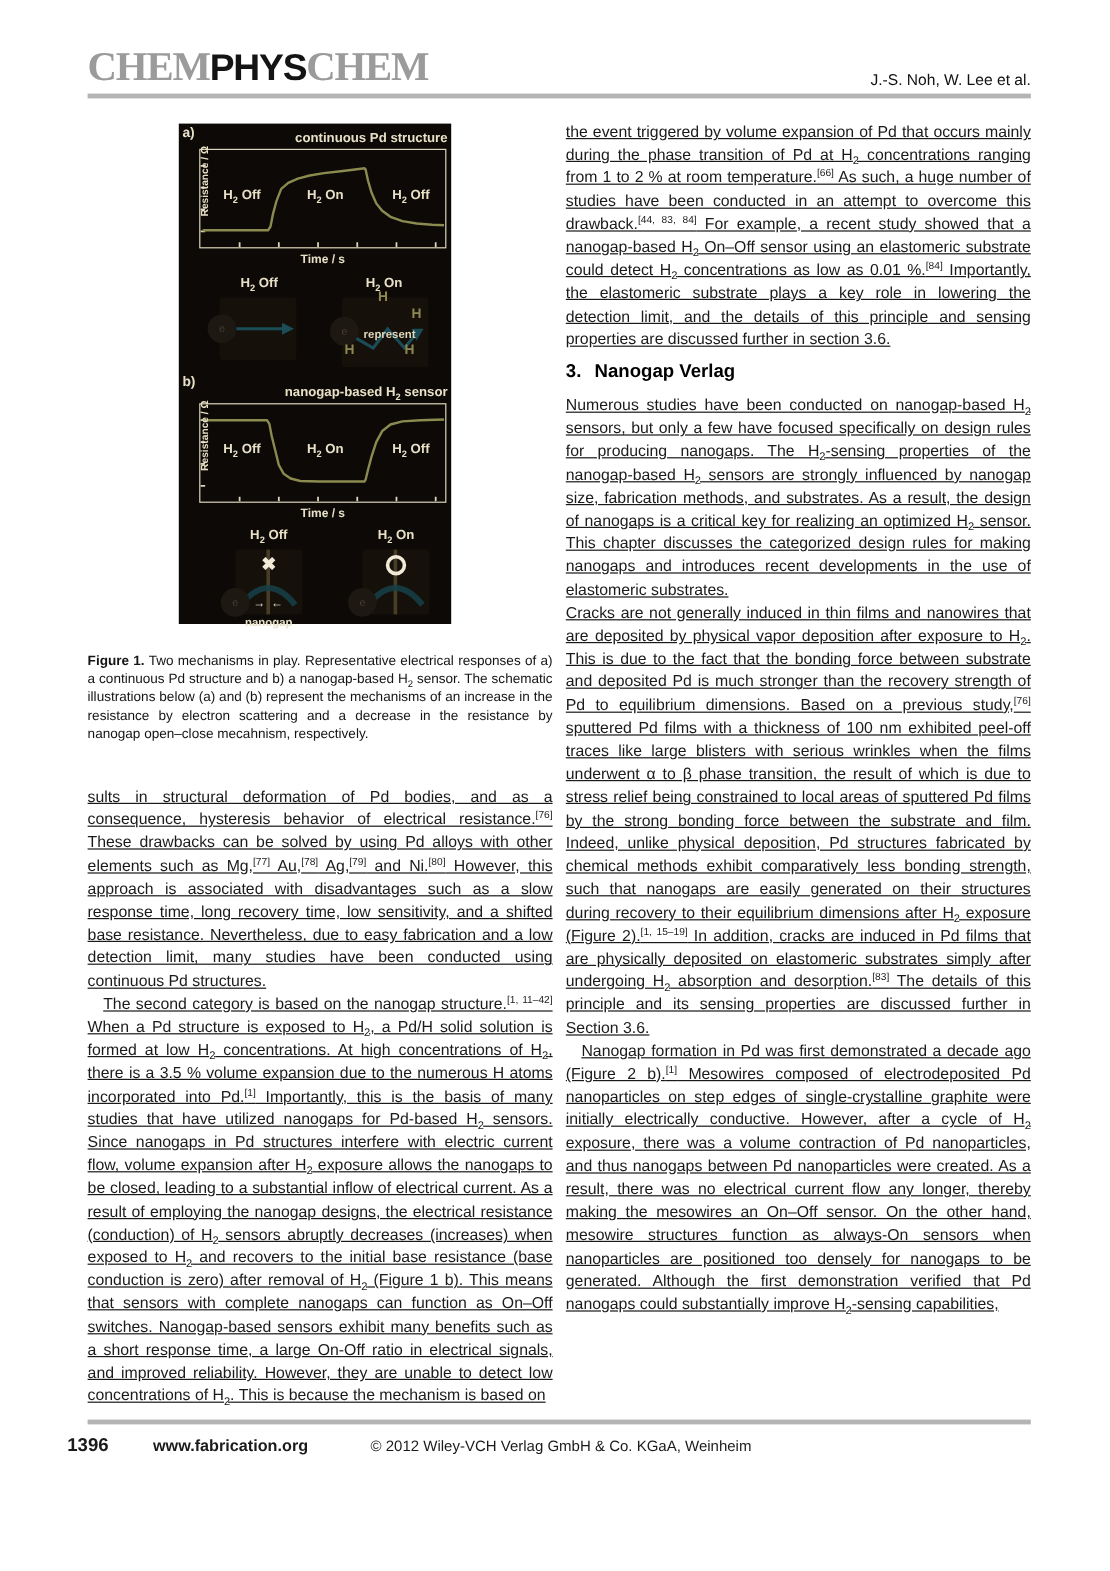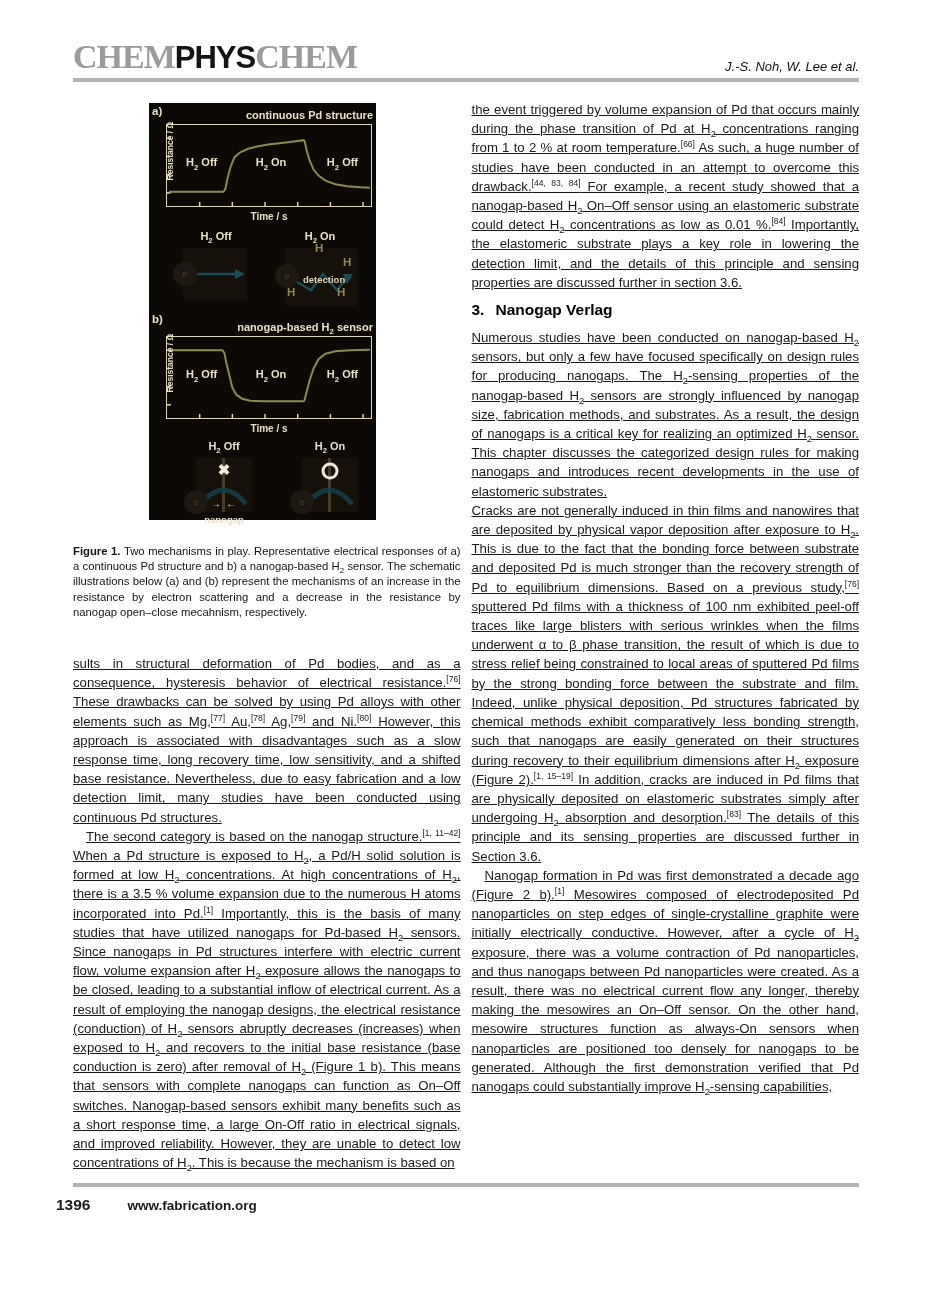--- a/index.html
+++ b/index.html
@@ -3,21 +3,21 @@
 <meta charset="utf-8">
 <style>
   html,body{margin:0;padding:0;background:#ffffff;}
   .page{position:relative;width:925px;height:1309px;background:#ffffff;overflow:hidden;
         font-family:"Liberation Sans",sans-serif;color:#1a1a1a;}
   
   .hdr{position:absolute;top:40px;left:73px;width:786px;height:36px;}
   .logo{position:absolute;left:0;bottom:0;white-space:nowrap;}
   .logo .serif{font-family:"Liberation Serif",serif;font-size:34px;font-weight:bold;color:#9b9b9b;letter-spacing:-1px;}
   .logo .sans{font-family:"Liberation Sans",sans-serif;font-size:31px;font-weight:bold;color:#141414;letter-spacing:-1px;}
-  .authors{position:absolute;right:0;bottom:2px;font-style:italic;font-size:13px;color:#111;}
+  .authors{position:absolute;right:0;bottom:2px;font-size:13px;color:#111;}
   .hdr-rule{position:absolute;top:78px;left:73px;width:786px;height:4px;background:#b4b4b4;}
   
   .cols{position:absolute;top:100px;left:73px;width:786px;display:flex;gap:11px;}
   .col{width:388px;}
   .bodyp{font-size:13.2px;line-height:19.2px;text-align:justify;margin:0;text-decoration:underline;}
   .bodyp.indent{text-indent:13px;}
   .bodyp sup{font-size:8.5px;line-height:0;vertical-align:5px;}
   .bodyp sub, .cap sub{font-size:70%;line-height:0;}
   h2.sec{font-size:15.5px;font-weight:bold;margin:9px 0 9px 0;color:#000;}
   h2.sec .num{margin-right:11px;}
@@ -114,21 +114,21 @@
               <span>e</span>
             </div>
           <svg style="position:absolute;left:10px;top:12px;" width="60" height="40">
             <polyline points="2,22 16,30 28,14 42,30 52,18" fill="none" stroke="#1b4d59" stroke-width="2.5"></polyline>
             <polygon points="48,14 58,14 52,24" fill="#1b4d59"></polygon>
           </svg>
           <span class="hatom" style="left:30px;top:-6px;">H</span>
           <span class="hatom" style="left:58px;top:8px;">H</span>
           <span class="hatom" style="left:2px;top:38px;">H</span>
           <span class="hatom" style="left:52px;top:38px;">H</span>
-          <span class="scat" style="left:18px;top:26px;">detection</span>
+          <span class="scat" style="left:18px;top:26px;">represent</span>
         </div>
 
         <div class="plabel" style="top:210px;">b)</div>
         <div class="ftitle" style="top:218px;">nanogap-based H<sub>2</sub> sensor</div>
         <div class="plot" style="top:233px;">
           <svg viewBox="0 0 206 80" preserveAspectRatio="none">
             <line x1="0" y1="13" x2="4" y2="13" stroke="#ddd5bb" stroke-width="1.5"></line>
             <line x1="0" y1="31" x2="4" y2="31" stroke="#ddd5bb" stroke-width="1.5"></line>
             <line x1="0" y1="49" x2="4" y2="49" stroke="#ddd5bb" stroke-width="1.5"></line>
             <line x1="0" y1="67" x2="4" y2="67" stroke="#ddd5bb" stroke-width="1.5"></line>
@@ -189,15 +189,16 @@
 
       <p class="bodyp">Cracks are not generally induced in thin films and nanowires that are deposited by physical vapor deposition after exposure to H<sub>2</sub>. This is due to the fact that the bonding force between substrate and deposited Pd is much stronger than the recovery strength of Pd to equilibrium dimensions. Based on a previous study,<sup>[76]</sup> sputtered Pd films with a thickness of 100 nm exhibited peel-off traces like large blisters with serious wrinkles when the films underwent α to β phase transition, the result of which is due to stress relief being constrained to local areas of sputtered Pd films by the strong bonding force between the substrate and film. Indeed, unlike physical deposition, Pd structures fabricated by chemical methods exhibit comparatively less bonding strength, such that nanogaps are easily generated on their structures during recovery to their equilibrium dimensions after H<sub>2</sub> exposure (Figure 2).<sup>[1, 15–19]</sup> In addition, cracks are induced in Pd films that are physically deposited on elastomeric substrates simply after undergoing H<sub>2</sub> absorption and desorption.<sup>[83]</sup> The details of this principle and its sensing properties are discussed further in Section 3.6.</p>
       <p class="bodyp indent">Nanogap formation in Pd was first demonstrated a decade ago (Figure 2 b).<sup>[1]</sup> Mesowires composed of electrodeposited Pd nanoparticles on step edges of single-crystalline graphite were initially electrically conductive. However, after a cycle of H<sub>2</sub> exposure, there was a volume contraction of Pd nanoparticles, and thus nanogaps between Pd nanoparticles were created. As a result, there was no electrical current flow any longer, thereby making the mesowires an On–Off sensor. On the other hand, mesowire structures function as always-On sensors when nanoparticles are positioned too densely for nanogaps to be generated. Although the first demonstration verified that Pd nanogaps could substantially improve H<sub>2</sub>-sensing capabilities,</p>
     </div>
   </div>
 
   <div class="ftr-rule"></div>
   <div class="ftr">
     <span class="f-page">1396</span>
     <span class="f-site">www.fabrication.org</span>
+    <span class="f-copy">© 2012 Wiley-VCH Verlag GmbH &amp; Co. KGaA, Weinheim</span>
   </div>
 
 </div>
 
 </body></html>

